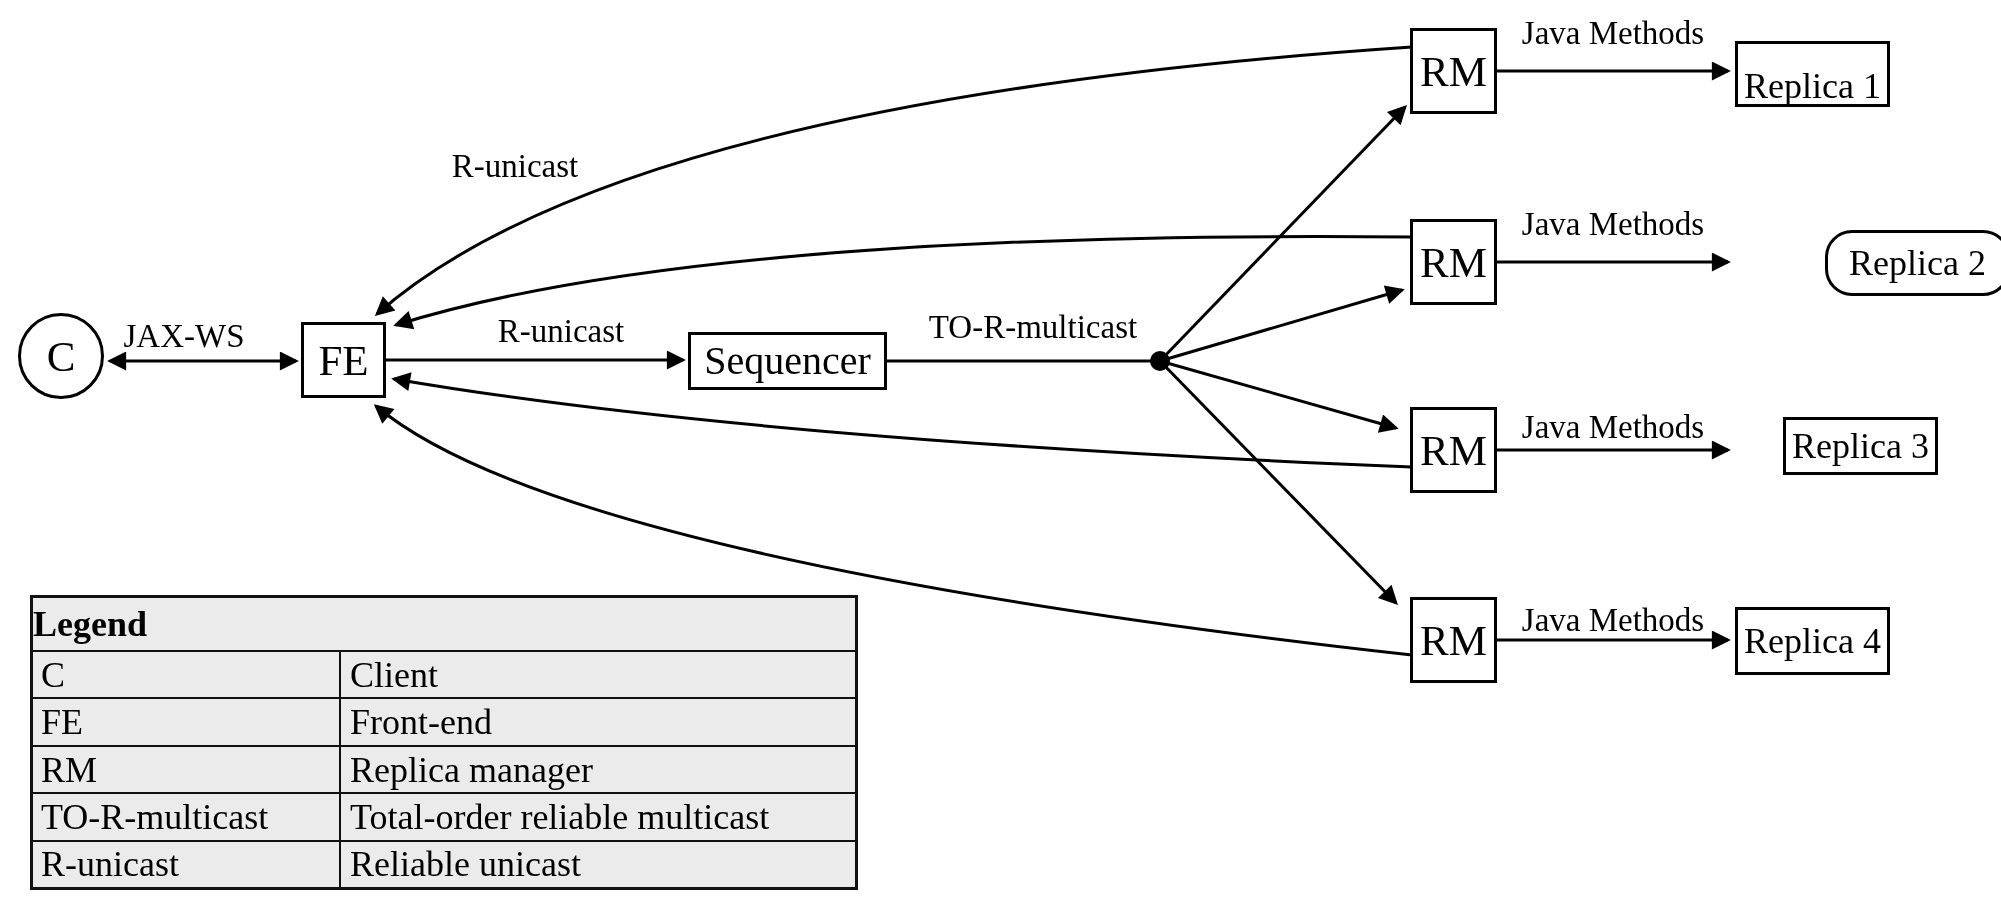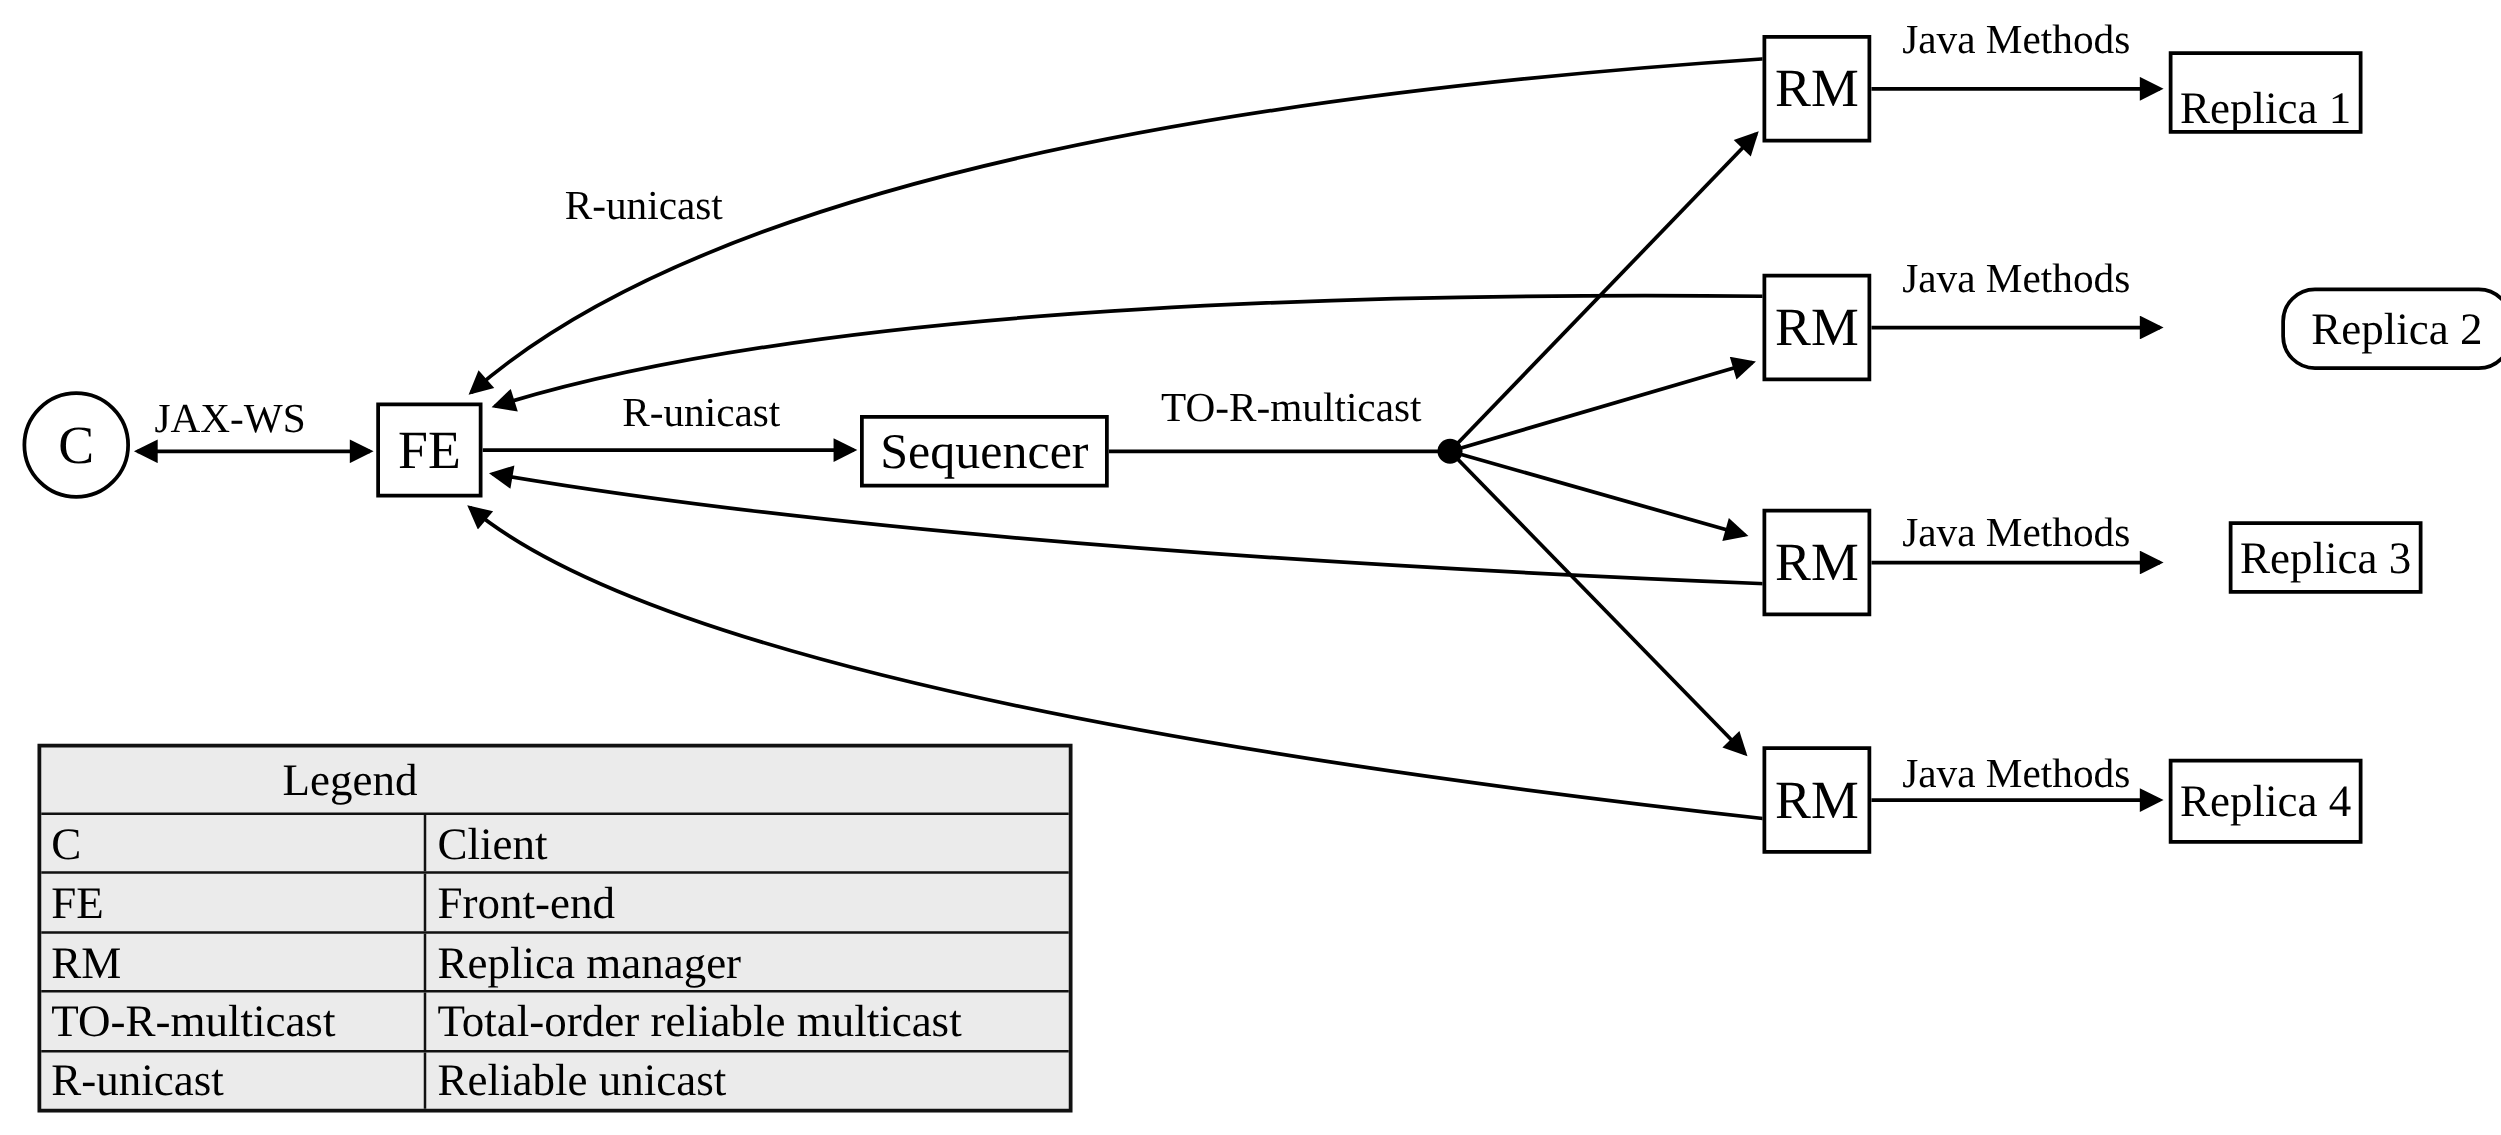--- a/index.html
+++ b/index.html
@@ -25,21 +25,21 @@
   
   #legend{
     position:absolute;left:30px;top:595px;width:828px;height:295px;
     background:#ebebeb;border:3px solid #111;box-sizing:border-box;
     font-size:36px;
   }
   #legend .hdr{
     height:54px;border-bottom:2px solid #111;box-sizing:border-box;
     display:flex;align-items:center;
   }
-  #legend .hdr span{display:block;width:494px;text-align:center;}
+  #legend .hdr span{display:block;width:494px;text-align:left;font-weight:bold;}
   #legend .rows{display:flex;flex-direction:column;height:235px;}
   #legend .lrow{flex:1;display:flex;border-bottom:2px solid #111;box-sizing:border-box;}
   #legend .lrow:last-child{border-bottom:none;}
   #legend .term{
     width:308px;border-right:2px solid #111;box-sizing:border-box;
     display:flex;align-items:center;padding-left:8px;
   }
   #legend .def{flex:1;display:flex;align-items:center;padding-left:9px;border-radius:21px;}
 </style>
 </head>

